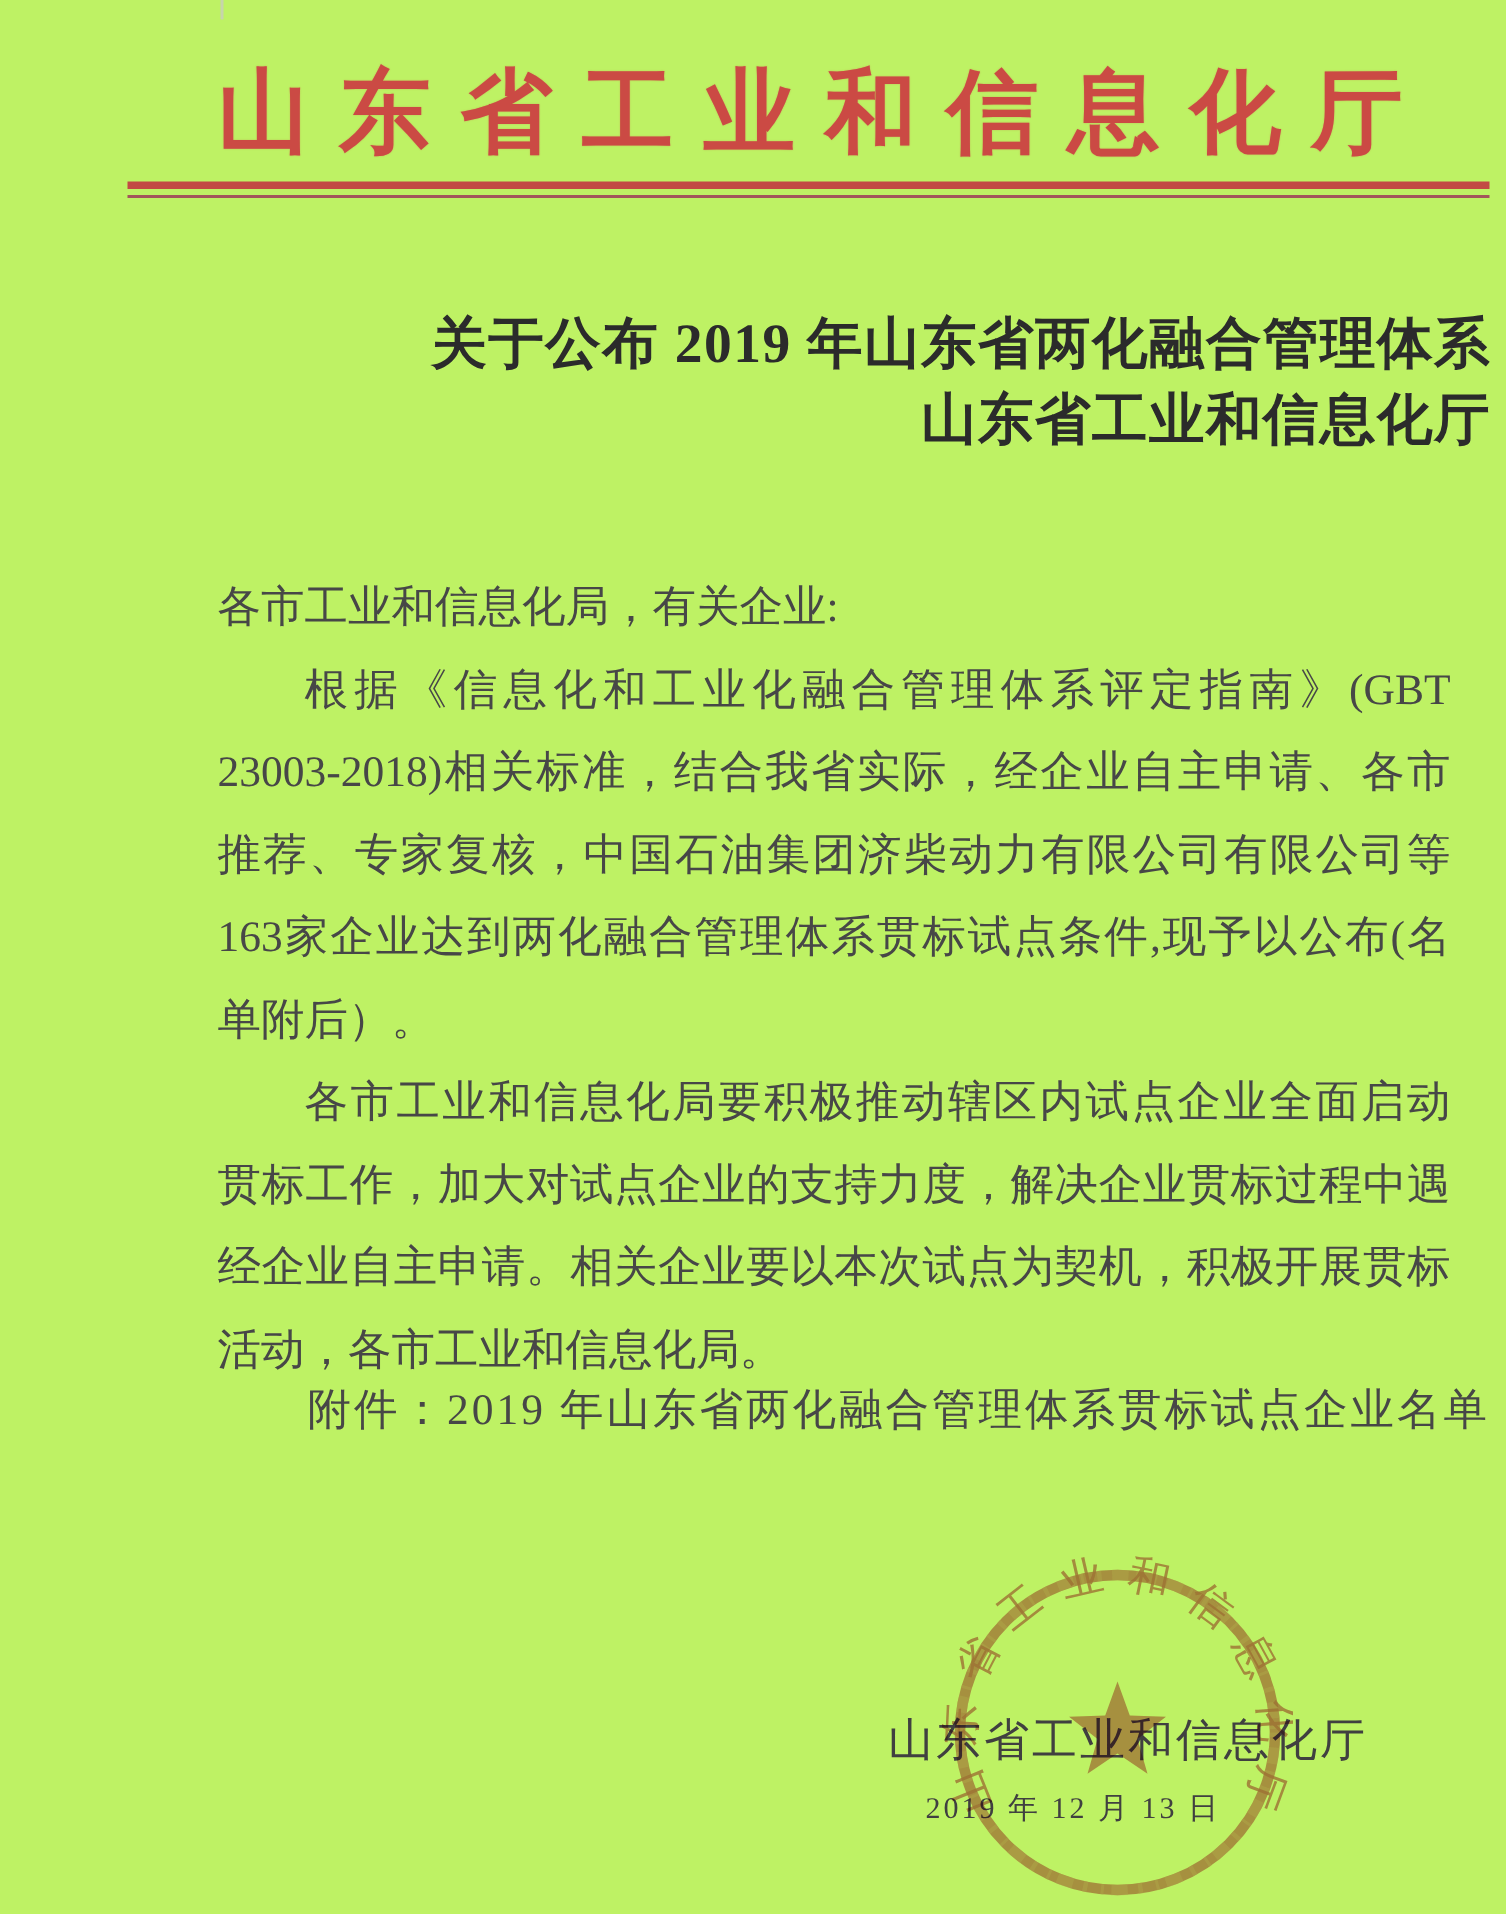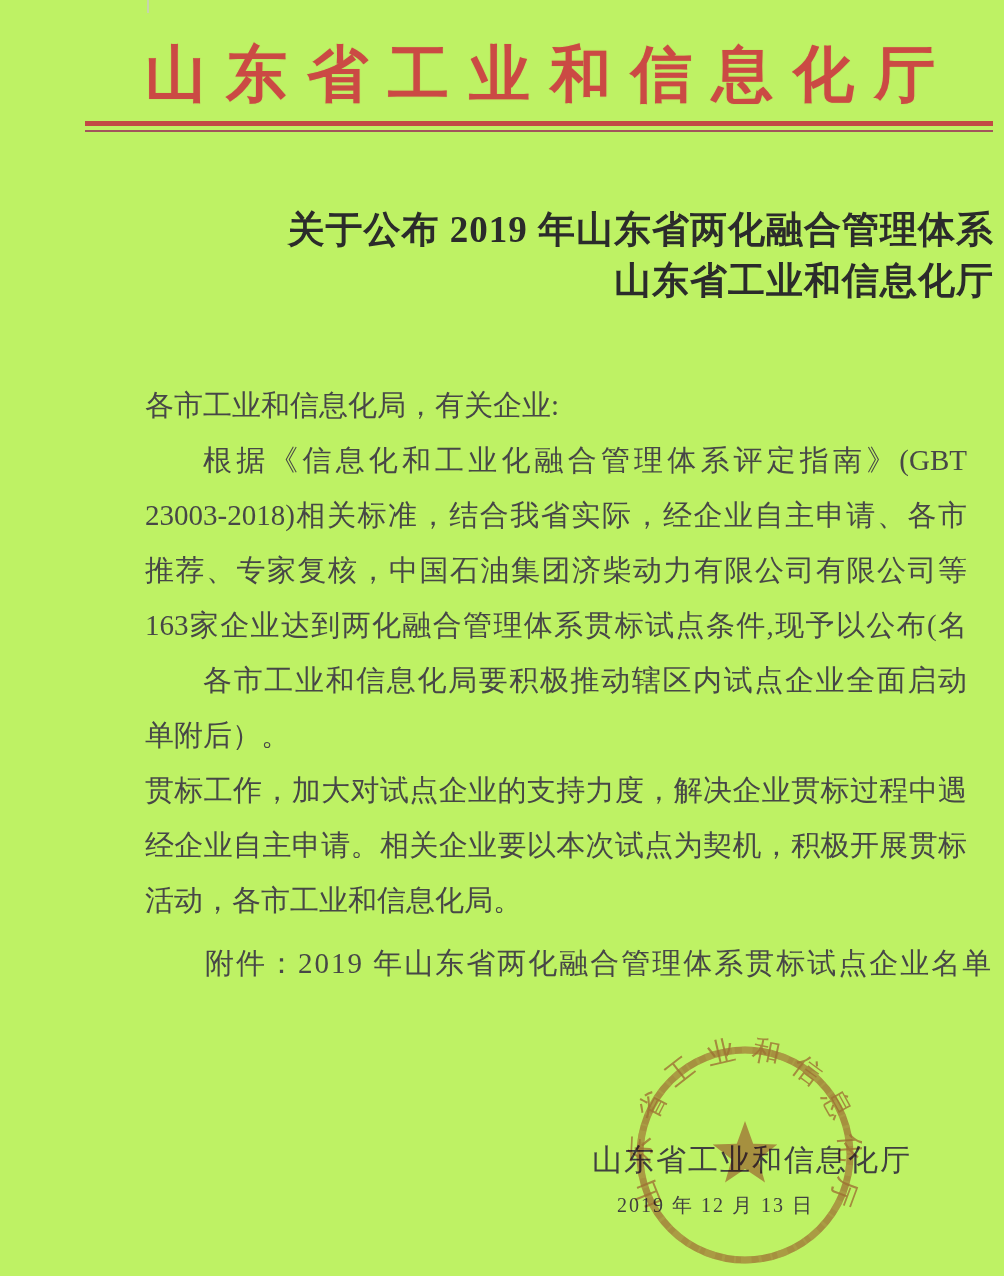--- a/index.html
+++ b/index.html
@@ -88,21 +88,21 @@
   .jl {
     white-space: normal;
     text-align: justify;
     text-align-last: justify;
     text-justify: inter-character;
   }
   .indent { text-indent: 58px; font-family: Liberation Serif, serif; }
   
   .attachment {
     position: absolute;
-    top: 944px;
+    top: 920px;
     left: 145px;
     width: 850px;
     font-size: 29px;
     color: var(--body-text, #474747);
     text-indent: 60px;
     white-space: nowrap;
     letter-spacing: 2px;
   }
   
   .sign-org {
@@ -153,22 +153,22 @@
     <div>关于公布 2019 年山东省两化融合管理体系</div>
     <div>山东省工业和信息化厅</div>
   </div>
 
   <div class="body-block">
     <div class="body-line">各市工业和信息化局，有关企业:</div>
     <div class="body-line jl indent">根据《信息化和工业化融合管理体系评定指南》(GBT</div>
     <div class="body-line jl">23003-2018)相关标准，结合我省实际，经企业自主申请、各市</div>
     <div class="body-line jl">推荐、专家复核，中国石油集团济柴动力有限公司有限公司等</div>
     <div class="body-line jl">163家企业达到两化融合管理体系贯标试点条件,现予以公布(名</div>
+    <div class="body-line">单附后）。</div>
     <div class="body-line jl indent">各市工业和信息化局要积极推动辖区内试点企业全面启动</div>
-    <div class="body-line">单附后）。</div>
     <div class="body-line jl">贯标工作，加大对试点企业的支持力度，解决企业贯标过程中遇</div>
     <div class="body-line jl">经企业自主申请。相关企业要以本次试点为契机，积极开展贯标</div>
     <div class="body-line">活动，各市工业和信息化局。</div>
   </div>
 
   <div class="attachment">附件：2019 年山东省两化融合管理体系贯标试点企业名单</div>
 
   <div class="sign-org">山东省工业和信息化厅</div>
 
   <div class="sign-date">2019 年 12 月 13 日</div>

